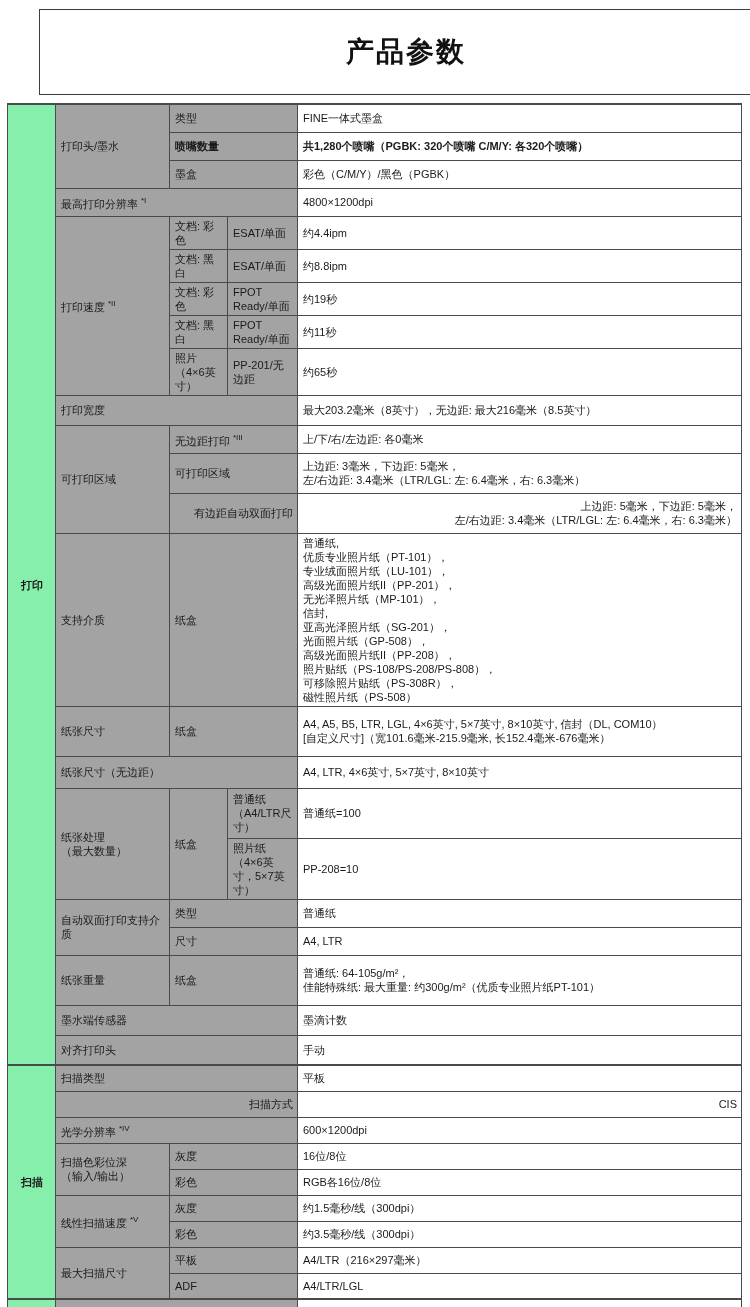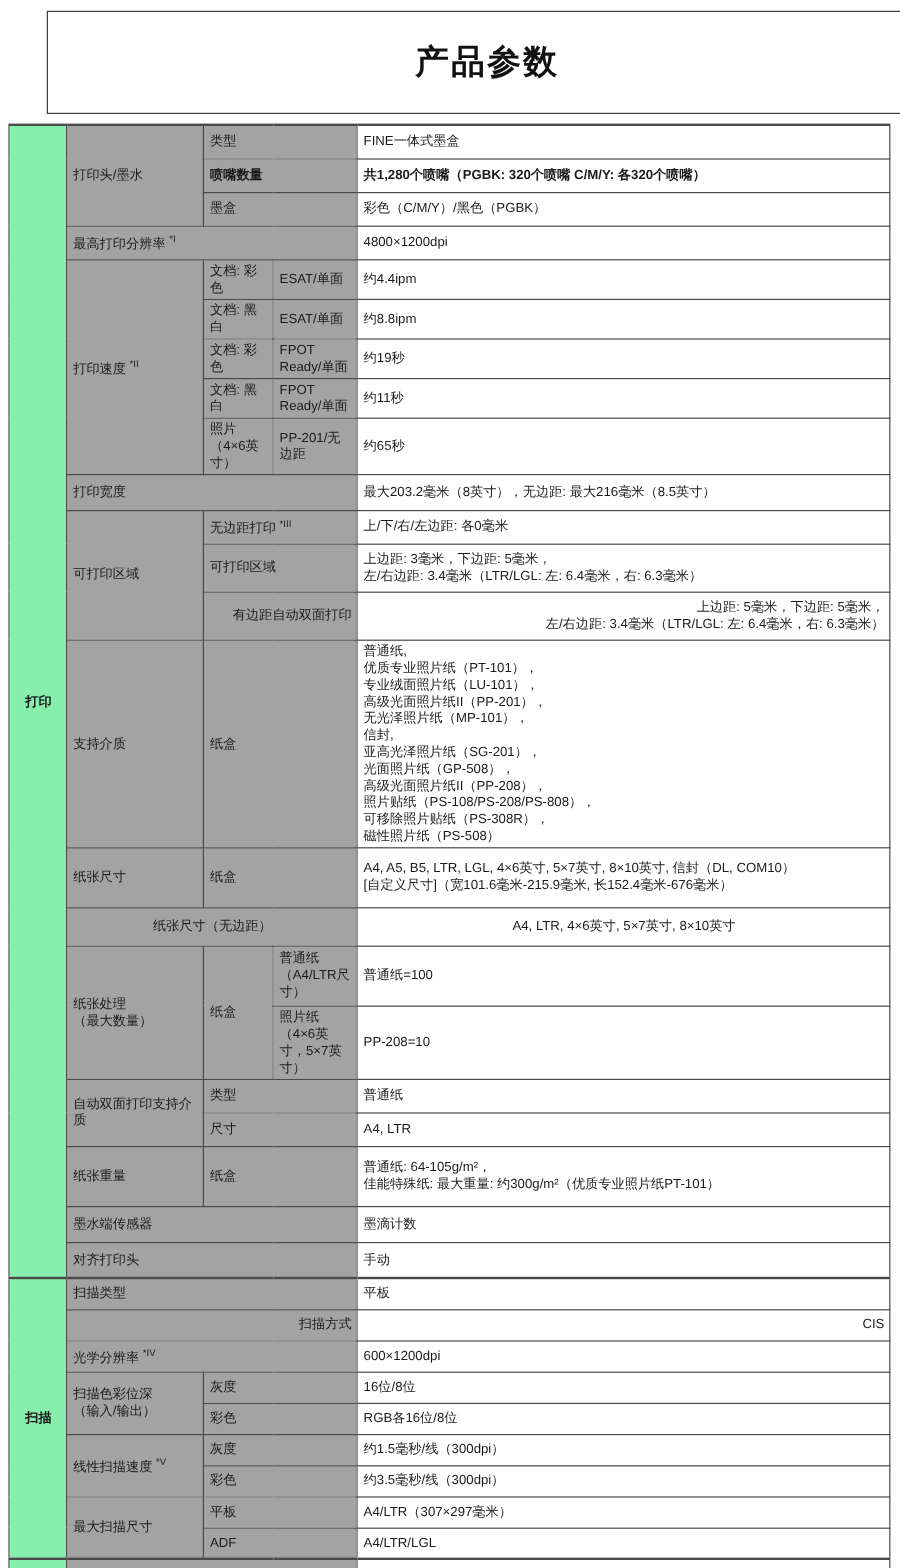--- a/index.html
+++ b/index.html
@@ -176,21 +176,21 @@
 照片贴纸（PS-108/PS-208/PS-808），
 可移除照片贴纸（PS-308R），
 磁性照片纸（PS-508）</span></td>
         </tr>
         <tr style="height: 50px;">
           <td class="lcell"><span class="cell-text">纸张尺寸</span></td>
           <td colspan="2" class="lcell"><span class="cell-text">纸盒</span></td>
           <td class="vcell"><span class="cell-text">A4, A5, B5, LTR, LGL, 4×6英寸, 5×7英寸, 8×10英寸, 信封（DL, COM10）
 [自定义尺寸]（宽101.6毫米-215.9毫米, 长152.4毫米-676毫米）</span></td>
         </tr>
-        <tr style="height: 32px; text-align: center;">
+        <tr style="height: 32px;">
           <td colspan="3" class="lcell"><span class="cell-text">纸张尺寸（无边距）</span></td>
           <td class="vcell"><span class="cell-text">A4, LTR, 4×6英寸, 5×7英寸, 8×10英寸</span></td>
         </tr>
         <tr style="height: 50px;">
           <td rowspan="2" class="lcell"><span class="cell-text">纸张处理
 （最大数量）</span></td>
           <td rowspan="2" class="lcell"><span class="cell-text">纸盒</span></td>
           <td class="lcell"><span class="cell-text">普通纸（A4/LTR尺寸）</span></td>
           <td class="vcell"><span class="cell-text">普通纸=100</span></td>
         </tr>
@@ -249,21 +249,21 @@
           <td colspan="2" class="lcell"><span class="cell-text">灰度</span></td>
           <td class="vcell"><span class="cell-text">约1.5毫秒/线（300dpi）</span></td>
         </tr>
         <tr style="height: 26px;">
           <td colspan="2" class="lcell"><span class="cell-text">彩色</span></td>
           <td class="vcell"><span class="cell-text">约3.5毫秒/线（300dpi）</span></td>
         </tr>
         <tr style="height: 26px;">
           <td rowspan="2" class="lcell"><span class="cell-text">最大扫描尺寸</span></td>
           <td colspan="2" class="lcell"><span class="cell-text">平板</span></td>
-          <td class="vcell"><span class="cell-text">A4/LTR（307×297毫米）</span></td>
+          <td class="vcell"><span class="cell-text">A4/LTR（216×297毫米）</span></td>
         </tr>
         <tr style="height: 26px;">
           <td colspan="2" class="lcell"><span class="cell-text">ADF</span></td>
           <td class="vcell"><span class="cell-text">A4/LTR/LGL</span></td>
         </tr>
         <tr class="group-start" style="height: 28px;">
           <td rowspan="3" class="gcell"><span class="cell-text"></span></td>
           <td colspan="3" class="lcell"></td>
           <td class="vcell"></td>
         </tr>

